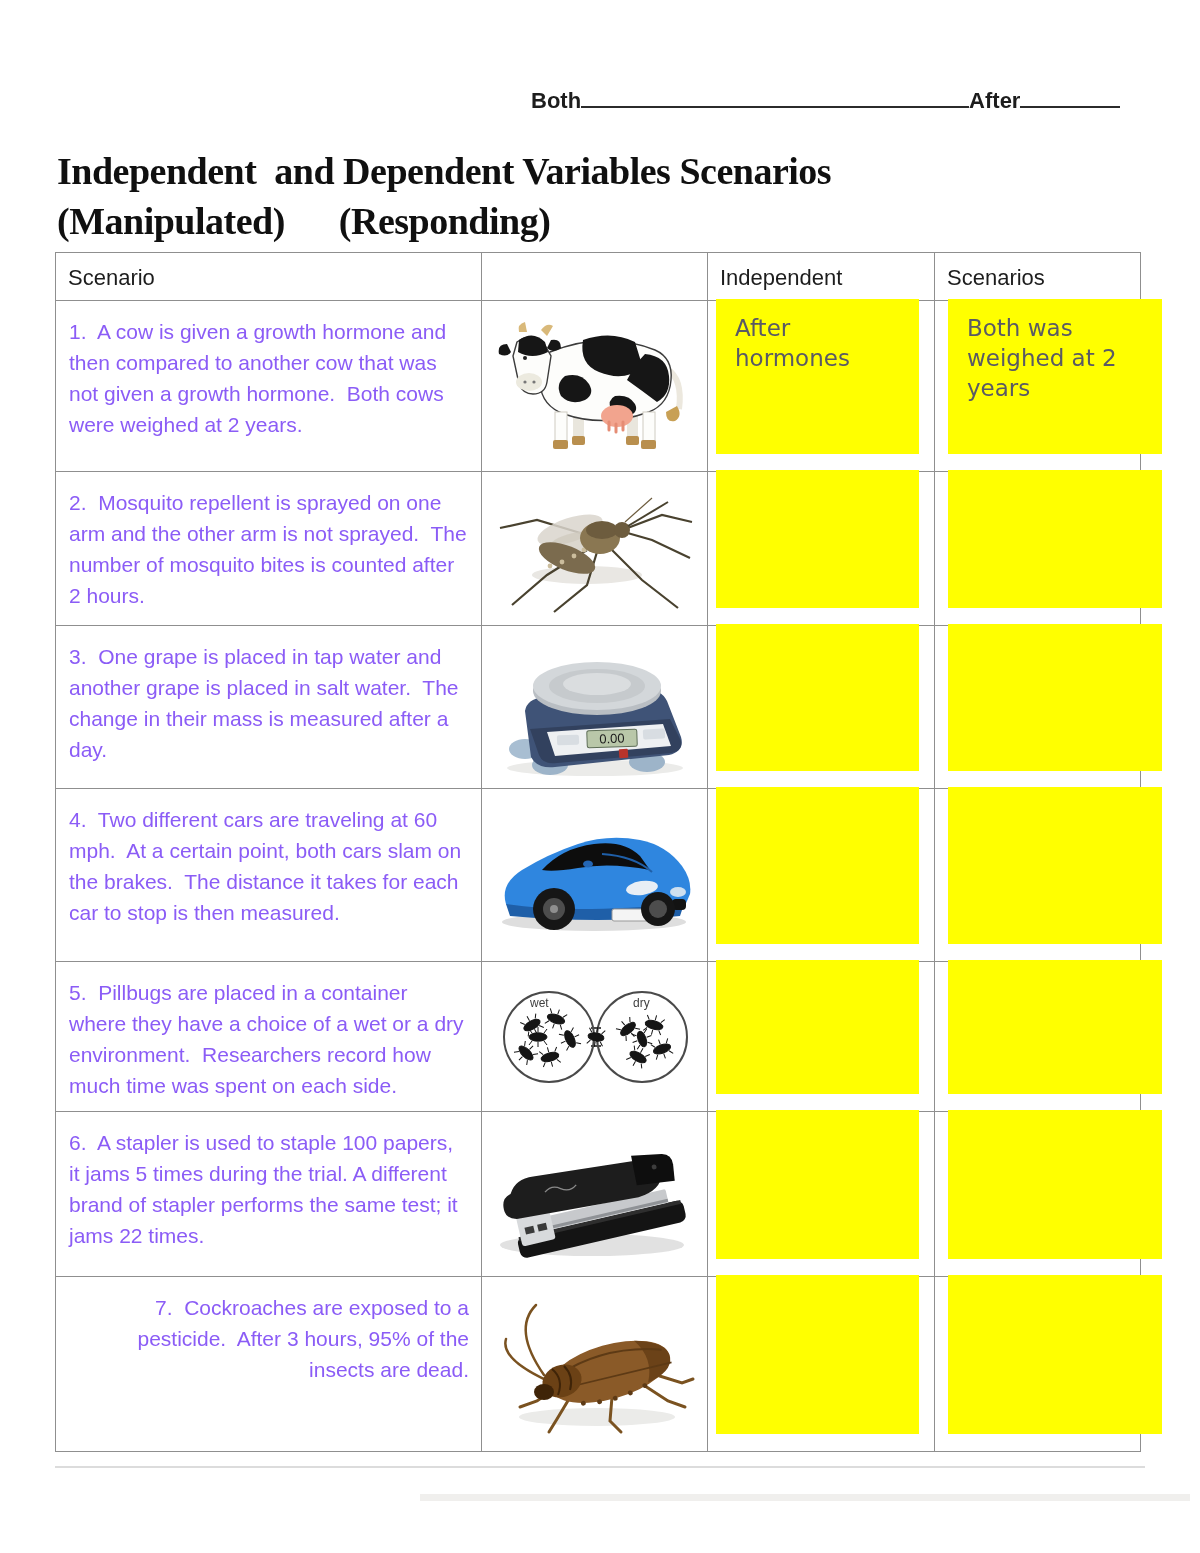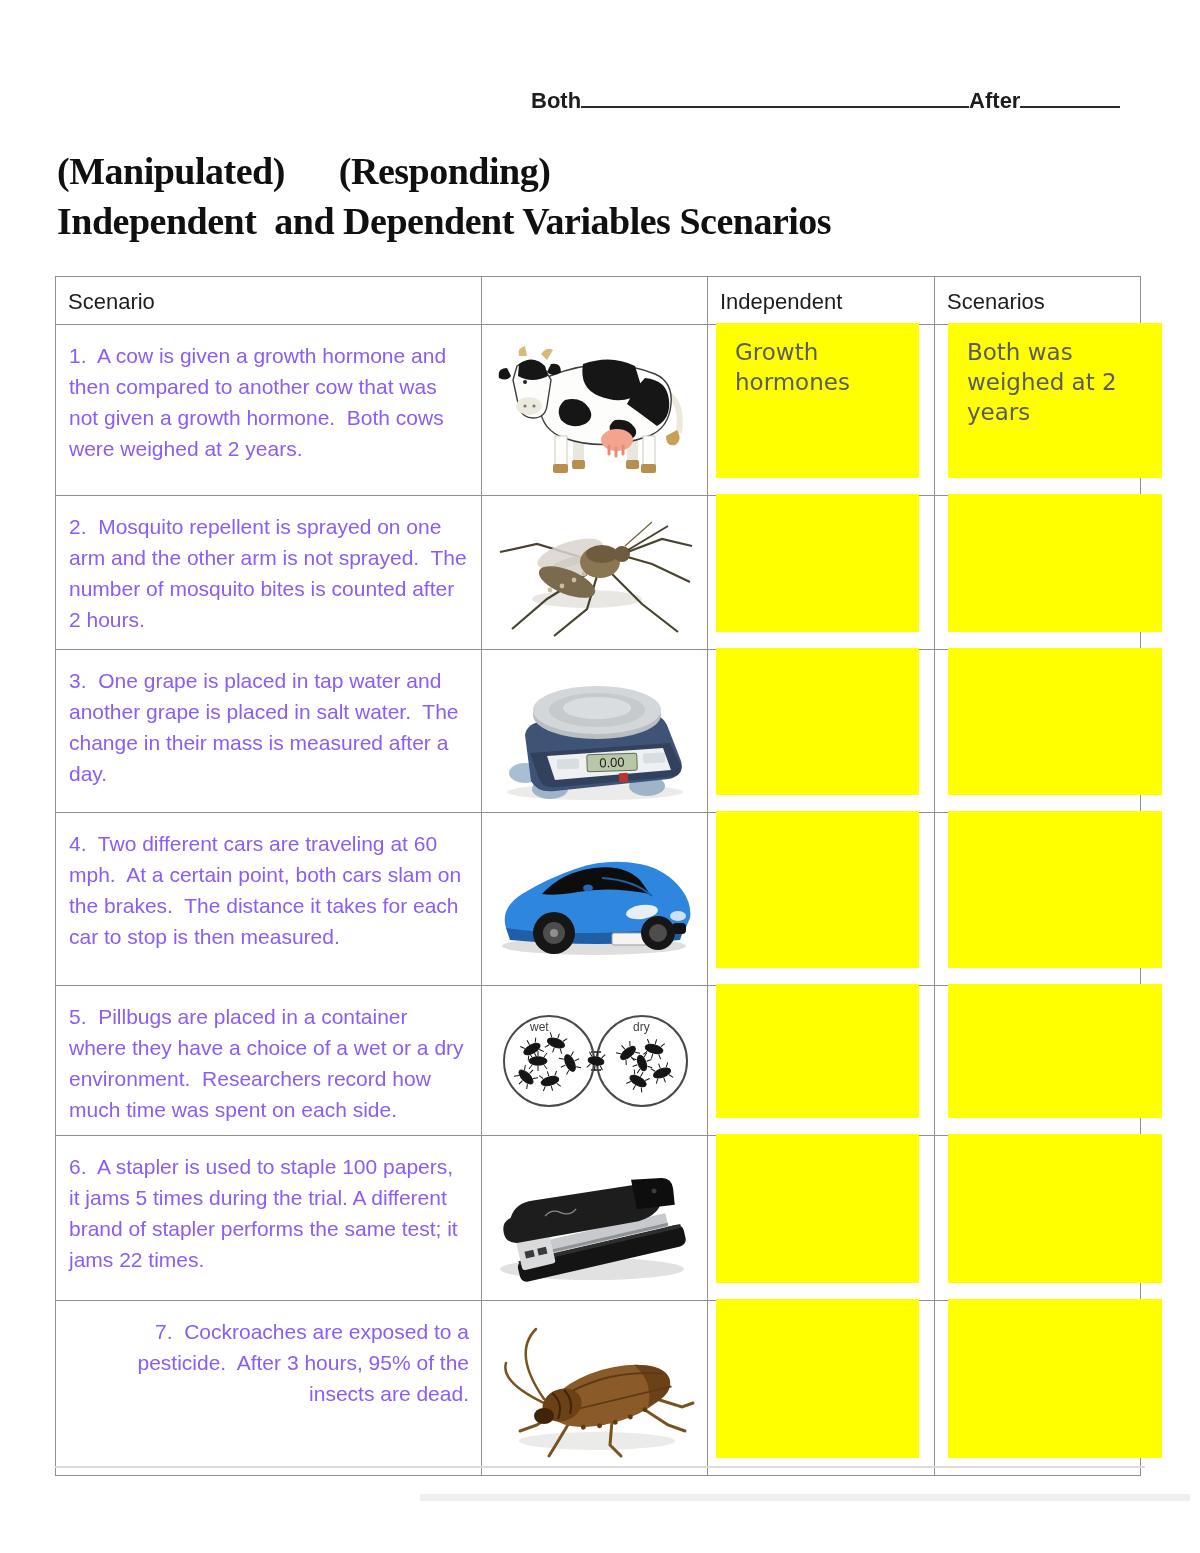--- a/index.html
+++ b/index.html
@@ -12,21 +12,21 @@
   .name-date { position:absolute; top:86px; left:531px; font-size:22px; font-weight:700; color:#1d1d1d; white-space:nowrap; }
   .nd-line { display:inline-block; border-bottom:2px solid #2b2b2b; height:20px; vertical-align:baseline; }
   .name-line { width:388px; }
   .date-line { width:100px; }
 
   
   .title { position:absolute; left:57px; top:146px; margin:0; font-family:"Liberation Serif", serif; font-weight:700; color:#101010; font-size:38px; line-height:50px; letter-spacing:-0.5px; }
   .title span { display:block; white-space:pre; }
 
   
-  table.scen { position:absolute; left:55px; top:276px; width:1085px; border-collapse:collapse; table-layout:fixed; }
+  table.scen { position:absolute; left:55px; top:252px; width:1085px; border-collapse:collapse; table-layout:fixed; }
   table.scen td { border:1px solid #8f8f8f; }
   tr.hdr td { height:45px; font-size:22px; color:#1d1d1d; padding:2px 0 0 12px; vertical-align:middle; }
   td.sc { vertical-align:top; padding:15px 12px 0 13px; font-size:21px; line-height:31px; color:#8b5cf6; white-space:pre-wrap; }
   td.imgcell { text-align:center; vertical-align:middle; padding:0; overflow:hidden; }
   td.ans { position:relative; padding:0; }
 
   tr.r1 { height:171px; } tr.r2 { height:154px; } tr.r3 { height:163px; }
   tr.r4 { height:173px;margin-top:15px; } tr.r5 { height:150px; } tr.r6 { height:165px; }
   tr.r7 { height:175px;text-align:right; }
 
@@ -48,22 +48,22 @@
 </head>
 <body>
 
 <div class="page">
 
   <div class="name-date">
     <span>Both</span><span class="nd-line name-line"></span><span>After</span><span class="nd-line date-line"></span>
   </div>
 
   <h1 class="title">
+    <span>Independent  and Dependent Variables Scenarios</span>
     <span>(Manipulated)      (Responding)</span>
-    <span>Independent  and Dependent Variables Scenarios</span>
   </h1>
 
   <table class="scen">
     <colgroup>
       <col style="width:426px">
         <col style="width:226px">
         <col style="width:227px">
         <col style="width:206px">
     </colgroup>
 
@@ -102,21 +102,21 @@
           <circle cx="30" cy="68" r="1.6" fill="#777"></circle>
               <circle cx="39" cy="68" r="1.6" fill="#777"></circle>
           <circle cx="30" cy="44" r="2" fill="#222"></circle>
           <path d="M24 18 q-2 -8 6 -10 l2 10z" fill="#d9b97a"></path>
           <path d="M46 16 q6 -8 12 -4 l-6 10z" fill="#d9b97a"></path>
           <path d="M12 30 q-10 0 -8 10 q8 4 12 -2z" fill="#161616"></path>
           <path d="M56 26 q10 -2 10 8 q-8 6 -14 0z" fill="#161616"></path>
         </svg>
       </td>
       <td class="ans">
-        <div class="hl"><span>Growth hormones</span></div>
+        <div class="hl"><span>After hormones</span></div>
       </td>
       <td class="ans dep">
         <div class="hl"><span>Both was weighed at 2 years</span></div>
       </td>
     </tr>
 
     <tr class="r2">
       <td class="sc">2.  Mosquito repellent is sprayed on one arm and the other arm is not sprayed.  The number of mosquito bites is counted after 2 hours.</td>
       <td class="imgcell">
         <svg width="205" height="138" viewBox="0 0 205 138">

